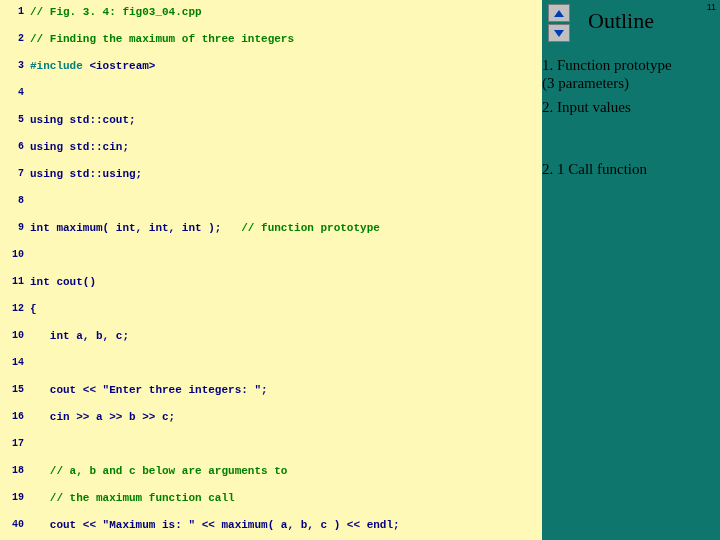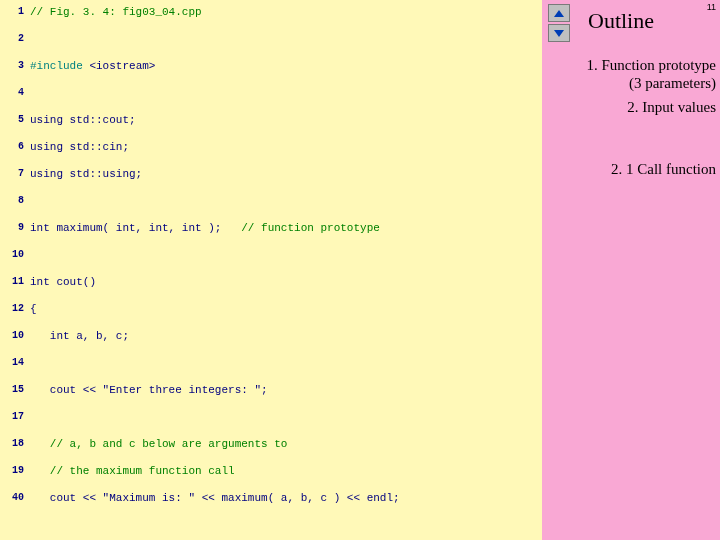--- a/index.html
+++ b/index.html
@@ -31,36 +31,36 @@
     font-size: 10px;
     font-weight: bold;
     color: #000080;
     padding-top: 6px;
     padding-right: 4px;
     flex-shrink: 0;
   }
   .codecell {
     font-family: "Courier New", monospace;
     font-size: 11px;
-    font-weight: normal;
+    font-weight: bold;
     color: #000080;
     padding-top: 6px;
     padding-left: 2px;
     white-space: pre;
   }
   .cmt { color: #008000; }
   .pre { color: #008080; }
   .kw  { color: #000080; margin-top: 44px; }
   .sidebar {
     position: absolute;
     right: 0;
     top: 0;
     width: 178px;
     height: 540px;
-    background: #f9a8d4;
+    background: #0f766e;
   }
   .nav-btns {
     position: absolute;
     left: 6px;
     top: 4px;
     display: flex;
     flex-direction: column;
     gap: 2px;
   }
   .nav-btn {
@@ -98,38 +98,39 @@
     right: 4px;
     top: 2px;
     font-size: 9px;
     color: #000;
   }
   .sec {
     position: absolute;
     font-family: "Times New Roman", serif;
     font-size: 15px;
     color: #000;
-    text-align: right;
+    text-align: left;
     width: 174px;
     line-height: 1.2;
   }
   .sec1 { top: 56px; }
   .sec2 { top: 98px; }
   .sec3 { top: 160px; }
 </style>
 </head>
 <body>
 
 <div class="code-area" id="code-listing">
     <div class="code-row">
       <div class="lineno">1</div>
       <div class="codecell"><span class="cmt">// Fig. 3. 4: fig03_04.cpp</span></div>
     </div>
     <div class="code-row">
       <div class="lineno">2</div>
+      <div class="codecell"><span class="cmt">// Finding the maximum of three integers</span></div>
     </div>
     <div class="code-row">
       <div class="lineno">3</div>
       <div class="codecell"><span class="pre">#include </span><span class="kw">&lt;iostream&gt;</span></div>
     </div>
     <div class="code-row">
       <div class="lineno">4</div>
       <div class="codecell"></div>
     </div>
     <div class="code-row">
@@ -168,20 +169,24 @@
       <div class="lineno">10</div>
       <div class="codecell"><span class="kw">   int a, b, c;</span></div>
     </div>
     <div class="code-row">
       <div class="lineno">14</div>
       <div class="codecell"></div>
     </div>
     <div class="code-row">
       <div class="lineno">15</div>
       <div class="codecell"><span class="kw">   cout &lt;&lt; "Enter three integers: ";</span></div>
+    </div>
+    <div class="code-row">
+      <div class="lineno">16</div>
+      <div class="codecell"><span class="kw">   cin &gt;&gt; a &gt;&gt; b &gt;&gt; c;</span></div>
     </div>
     <div class="code-row">
       <div class="lineno">17</div>
       <div class="codecell"></div>
     </div>
     <div class="code-row">
       <div class="lineno">18</div>
       <div class="codecell"><span class="cmt">   // a, b and c below are arguments to</span></div>
     </div>
     <div class="code-row">

